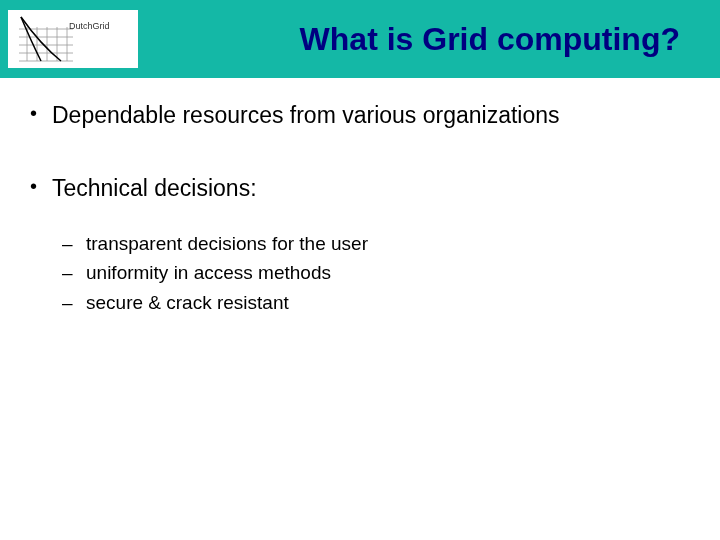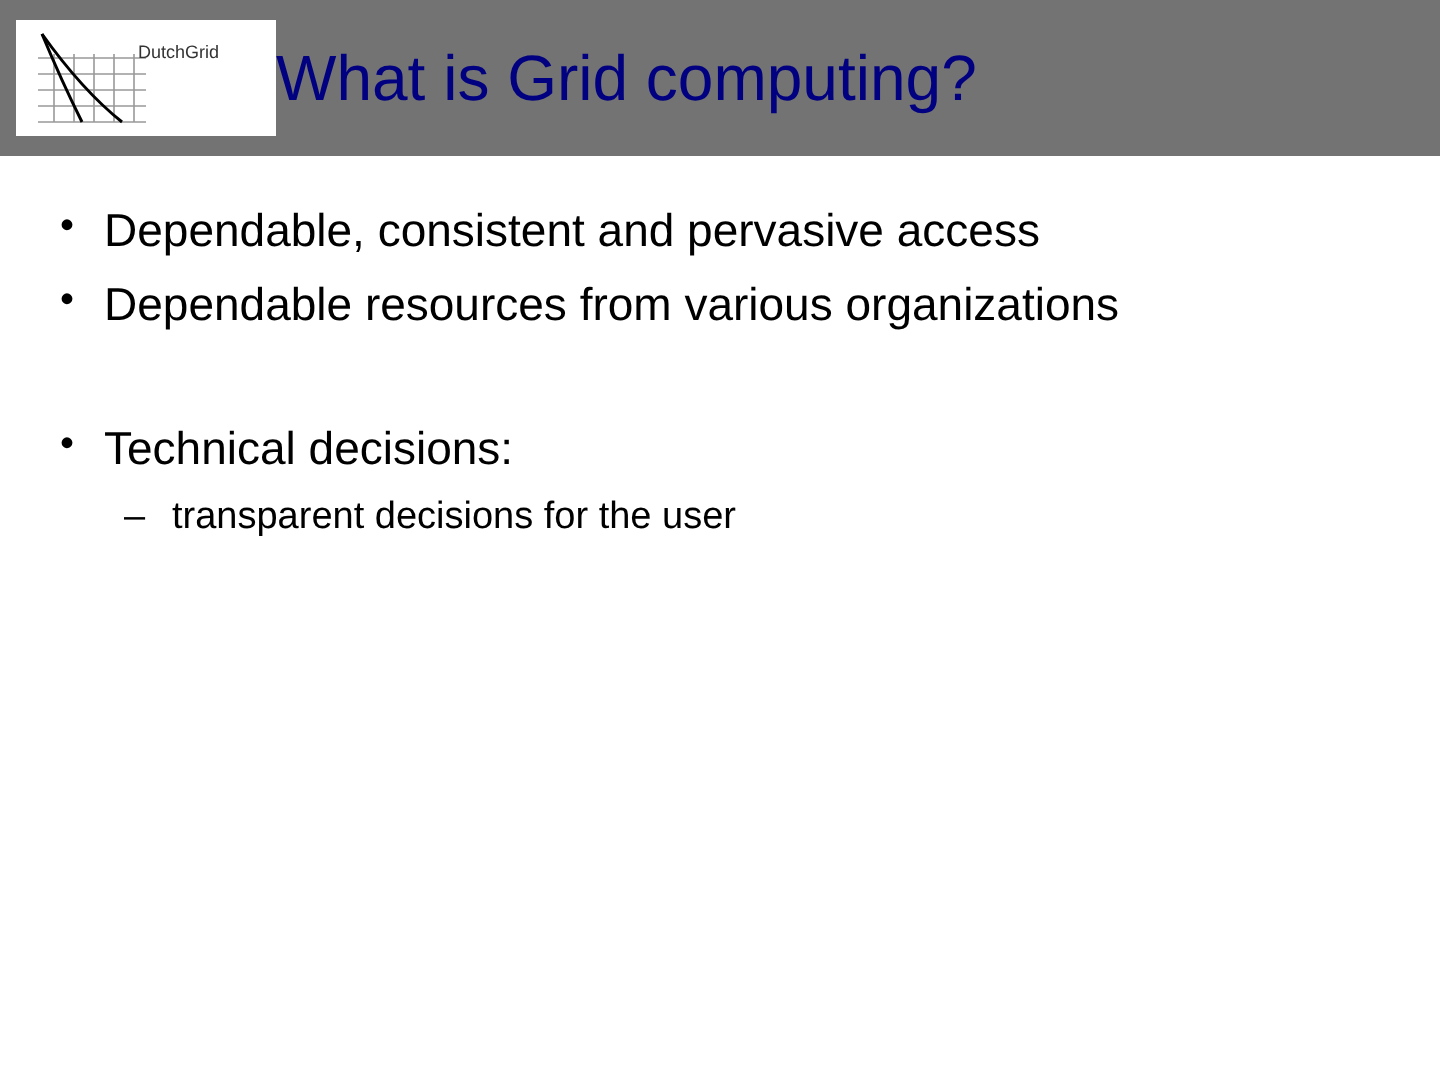--- a/index.html
+++ b/index.html
@@ -5,21 +5,21 @@
   * { margin: 0; padding: 0; box-sizing: border-box; }
   body {
     width: 720px;
     height: 540px;
     background: #ffffff;
     font-family: Arial, Helvetica, sans-serif;
     color: #000000;
     overflow: hidden;
   }
   .header-band {
-    background: #737373;
+    background: #14b8a6;
     height: 78px;
     width: 100%;
     display: flex;
     align-items: center;
     padding-left: 8px;
   }
   .logo-box {
     background: #ffffff;
     width: 130px;
     height: 58px;
@@ -27,25 +27,25 @@
     align-items: center;
     justify-content: center;
     position: relative;
   }
   .logo-box svg {
     width: 120px;
     height: 48px;
   }
   .title {
     flex: 1;
-    text-align: left;
+    text-align: right;
     font-size: 32px;
     color: #000080;
-    font-weight: normal;
-    padding-right: 60px;
+    font-weight: bold;
+    padding-right: 40px;
   }
   .content {
     padding: 20px 30px 0 52px;
   }
   ul.top {
     list-style: none;
   }
   ul.top > li {
     font-size: 23px;
     line-height: 1.5;
@@ -58,21 +58,21 @@
     position: absolute;
     left: -22px;
     top: 0;
     font-size: 20px;
   }
   ul.top > li.gap {
     margin-top: 38px;
   }
   ul.sub {
     list-style: none;
-    margin-top: 2px;
+    margin-top: 24px;
     margin-left: 18px;
   }
   ul.sub > li {
     font-size: 19px;
     line-height: 1.55;
     position: relative;
     padding-left: 16px;
   }
   ul.sub > li::before {
     content: "–";
@@ -104,22 +104,23 @@
       <path d="M 8 2 Q 28 30 48 46" stroke="#000" stroke-width="1.5" fill="none"></path>
       <path d="M 8 2 Q 18 26 28 46" stroke="#000" stroke-width="1.5" fill="none"></path>
       <text x="56" y="14" font-size="9" font-family="Arial" fill="#333">DutchGrid</text>
     </svg>
   </div>
   <div class="title">What is Grid computing?</div>
 </div>
 
 <div class="content">
   <ul class="top">
-    <li>Dependable, consistent and pervasive access</li>
     <li>Dependable resources from various organizations</li>
     <li class="gap">
       <span>Technical decisions:</span>
       <ul class="sub">
         <li>transparent decisions for the user</li>
+        <li>uniformity in access methods</li>
+        <li>secure &amp; crack resistant</li>
       </ul>
     </li>
   </ul>
 </div>
 
 </body></html>

